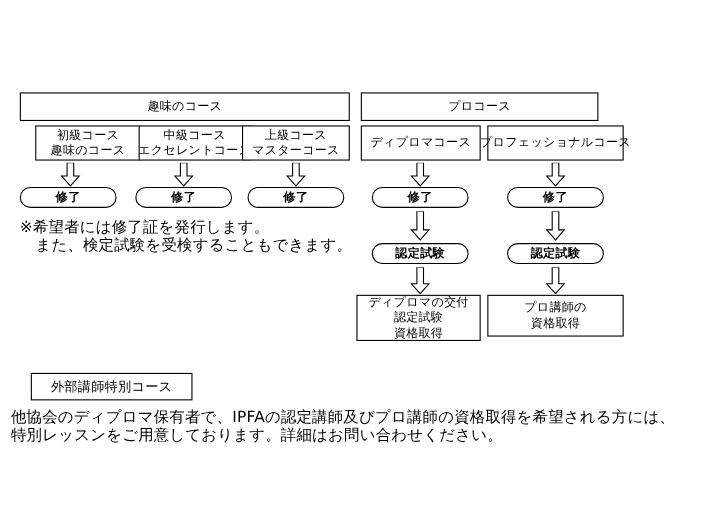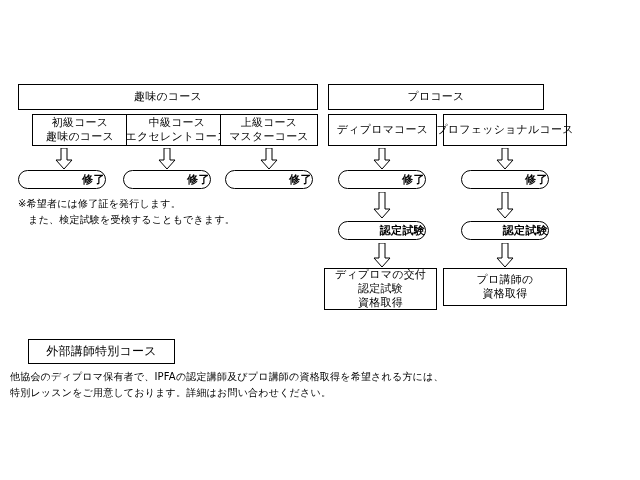--- a/index.html
+++ b/index.html
@@ -38,40 +38,40 @@
 
   
   .pill {
     position: absolute;
     box-sizing: border-box;
     border: 1px solid #000000;
     border-radius: 999px;
     background: #ffffff;
     display: flex;
     align-items: center;
-    justify-content: flex-end;
+    justify-content: center;
     text-align: center;
     font-size: 11px;
     font-weight: bold;
     letter-spacing: 0.5px;
     white-space: nowrap;
   }
   .pill.light { font-weight: bold; letter-spacing: 0.3px; }
 
   
   .arrow {
     position: absolute;
     overflow: visible;
   }
   .arrow svg { display: block; }
 
   
   .text {
     position: absolute;
-    font-size: 10px;
+    font-size: 14px;
     line-height: 1.45;
     letter-spacing: 0.2px;
     white-space: pre;
     color: #000000;
   }
 </style>
 </head>
 <body>
 
 <div id="canvas">

